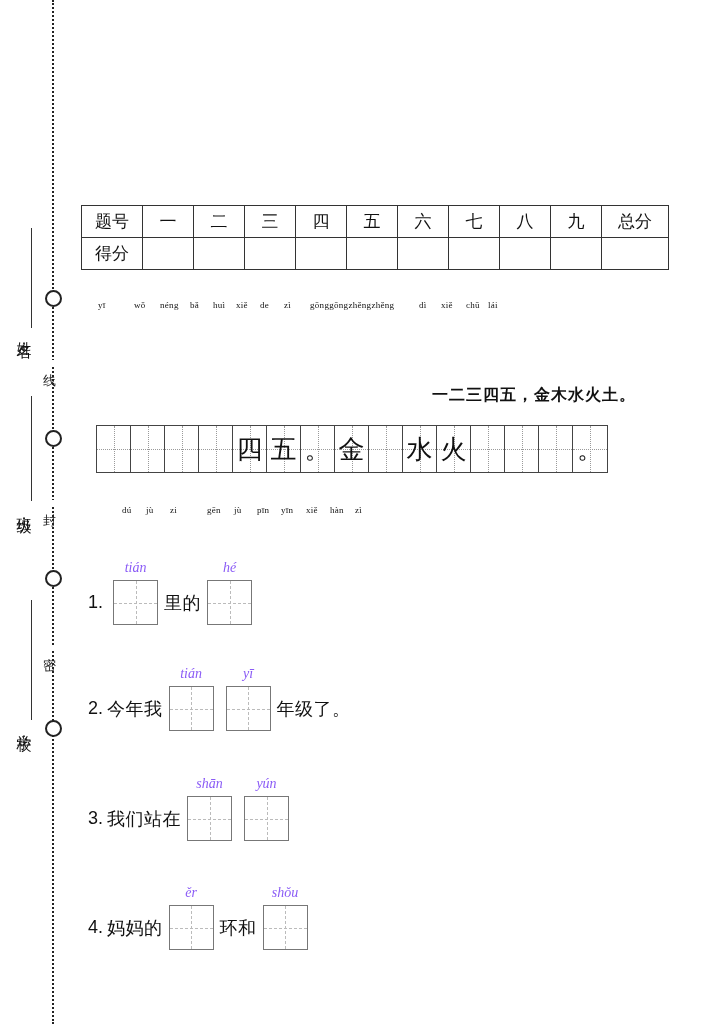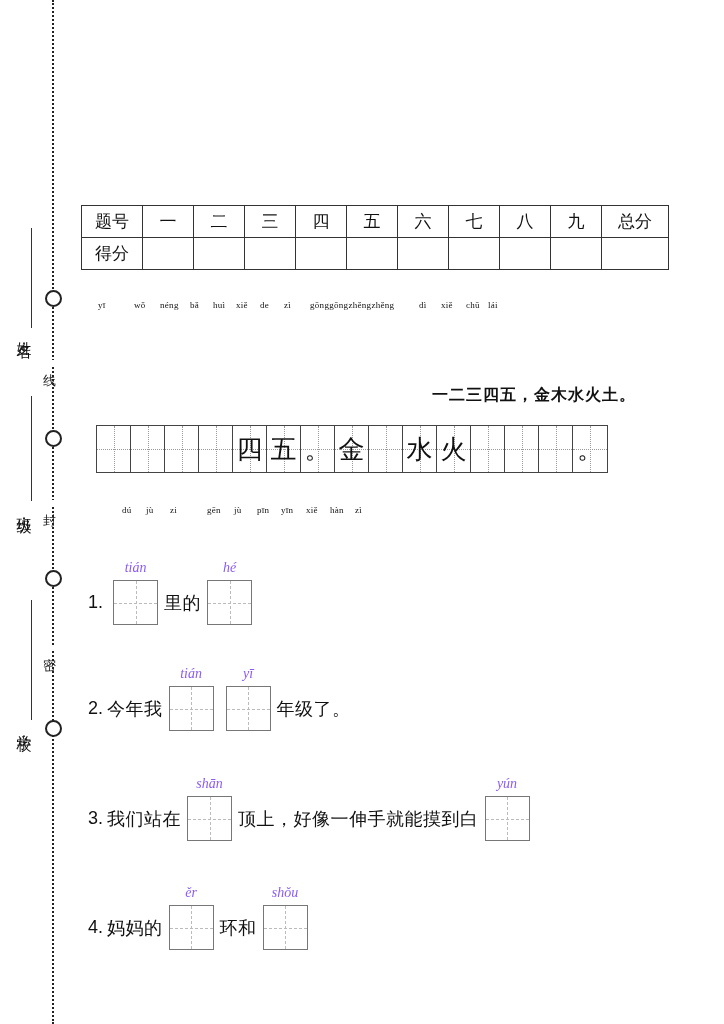--- a/index.html
+++ b/index.html
@@ -393,21 +393,20 @@
     </div>
   </div>
 
   <div class="q-item" style="top:796px; left:12px;">
     <div class="q-line cn">
       <span class="q-num">3.</span>
       <span class="q-text">我们站在</span>
       <span class="tzg">
           <span class="tzg-pinyin">shān</span>
         </span>
-      <span class="q-text">顶上，好像一伸手就能摸到白</span>
       <span class="tzg">
           <span class="tzg-pinyin">yún</span>
         </span>
     </div>
   </div>
 
   <div class="q-item" style="top:905px; left:12px;">
     <div class="q-line cn">
       <span class="q-num">4.</span>
       <span class="q-text">妈妈的</span>

